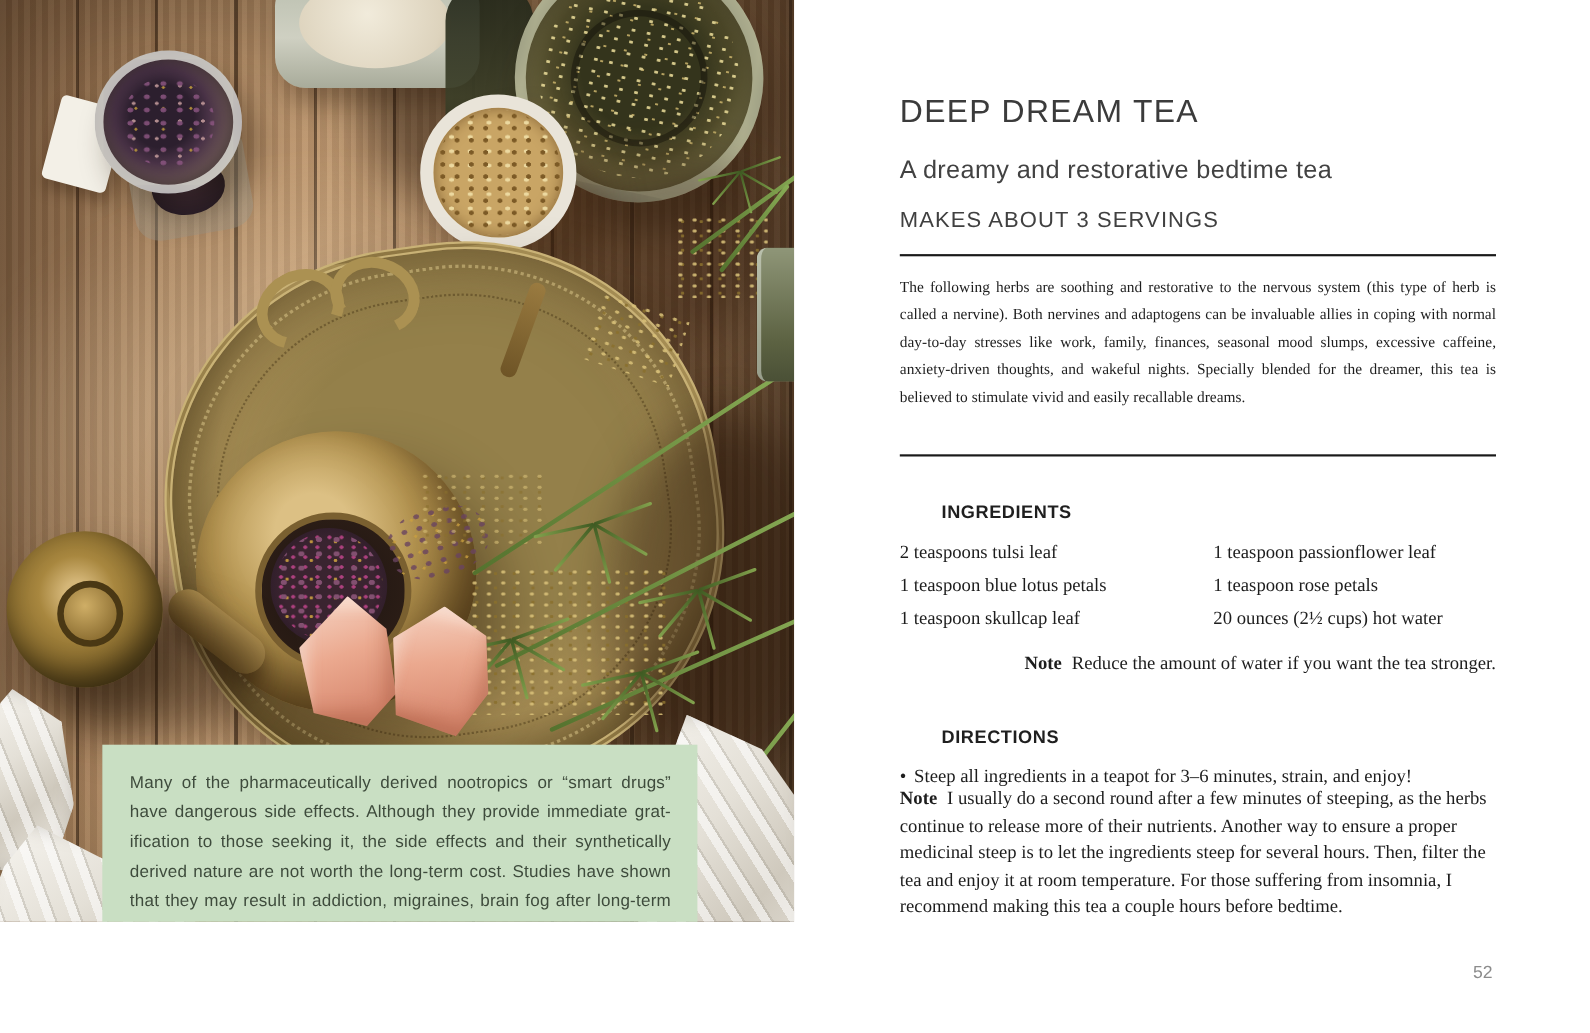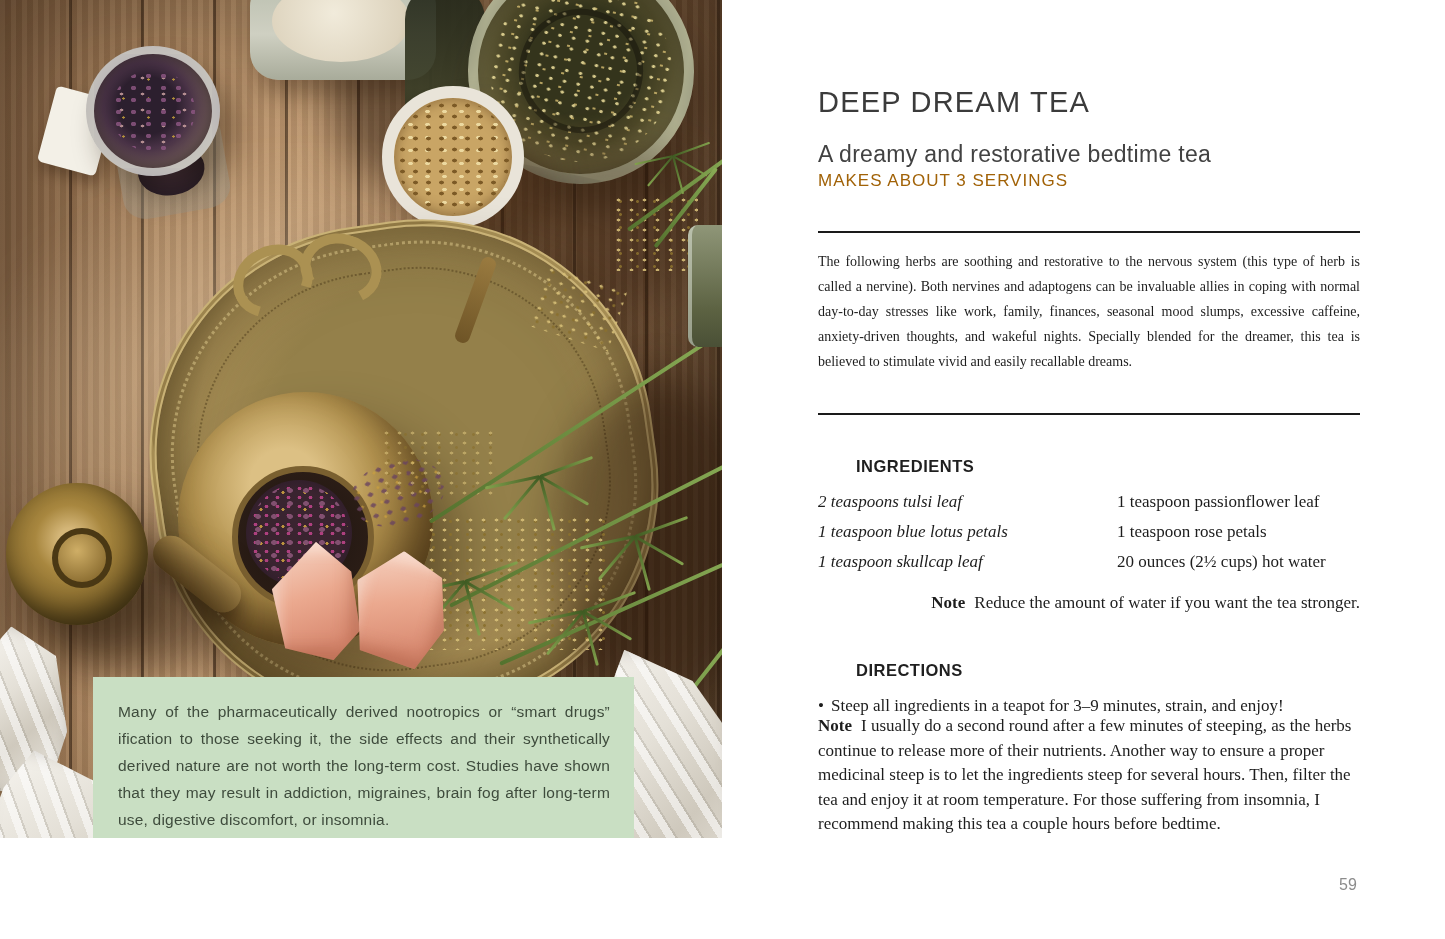--- a/index.html
+++ b/index.html
@@ -159,30 +159,30 @@
     padding:21px 24px 0 25px;background:#c9dfc3;}
   .callout .cline{font-size:15.5px;line-height:27px;letter-spacing:.2px;color:#3e4b3c;
     font-family:"Liberation Sans",sans-serif;text-align:justify;}
   .callout .cline:not(:last-child){text-align-last:justify;}
 
   
   .recipe{position:absolute;left:722px;top:0;width:723px;height:939px;background:#ffffff;color:#1e1e1e;padding-left:20px;}
   .rx{position:absolute;left:96px;width:542px;}
   .title{top:86px;font-size:29px;letter-spacing:1.2px;font-weight:500;color:#3b3b3b;}
   .subtitle{top:141px;font-size:23px;font-weight:300;letter-spacing:.3px;color:#424242;}
-  .yield{top:171px;font-size:17px;letter-spacing:1px;color:#a16207;}
+  .yield{top:189px;font-size:20px;letter-spacing:1px;color:#404040;}
   .rule{height:2px;background:#1a1a1a;}
   .rule.r1{top:231px;}
   .rule.r2{top:413px;}
   .serif{font-family:"Liberation Serif",serif;}
   .intro{top:249px;font-size:14px;line-height:25.1px;text-align:justify;color:#1d1d1d;}
   .h-section{font-size:16.5px;font-weight:bold;letter-spacing:.5px;color:#1f1f1f;margin-left:38px;}
   .ingh{top:457px;}
   .ingcol{top:487px;font-size:17px;line-height:30px;color:#1d1d1d;}
-  .ingcol.c1{left:96px;width:280px;font-style:italic;}
+  .ingcol.c1{left:96px;width:280px;}
   .ingcol.c2{left:381px;width:262px;}
   .noteline{top:593px;font-size:17px;color:#1d1d1d;text-align:right;}
   .notelabel{font-weight:bold;margin-right:9px;}
   .dirh{top:661px;}
   .steps{top:694px;font-size:17px;color:#1d1d1d;}
   .steps .step{line-height:24px;}
   .steps .step::before{content:"\2022";margin-right:7px;}
   .dirnote{top:714px;font-size:17px;line-height:24.6px;color:#1d1d1d;}
   .pagenum{position:absolute;left:617px;top:876px;font-size:16px;color:#8c8c8c;}
 </style>
@@ -288,20 +288,21 @@
   <div class="abs cloth"></div>
   <div class="abs paper"></div>
   <div class="abs pink p3"></div>
   <div class="abs spoonbowl"></div>
   <div class="abs spoonhandle"></div>
   <div class="abs edgejar"></div>
 
   <div class="abs callout">
 
   <div class="cline">Many of the pharmaceutically derived nootropics or “smart drugs”</div>
+      <div class="cline">have dangerous side effects. Although they provide immediate grat-</div>
       <div class="cline">ification to those seeking it, the side effects and their synthetically</div>
       <div class="cline">derived nature are not worth the long-term cost. Studies have shown</div>
       <div class="cline">that they may result in addiction, migraines, brain fog after long-term</div>
       <div class="cline">use, digestive discomfort, or insomnia.</div>
     </div>
 </div>
 
 <div class="recipe">
   <div class="rx title">DEEP DREAM TEA</div>
   <div class="rx subtitle">A dreamy and restorative bedtime tea</div>
@@ -310,33 +311,33 @@
   <div class="rx serif intro">The following herbs are soothing and restorative to the nervous system (this type of herb is called a nervine). Both nervines and adaptogens can be invaluable allies in coping with normal day-to-day stresses like work, family, finances, seasonal mood slumps, excessive caffeine, anxiety-driven thoughts, and wakeful nights. Specially blended for the dreamer, this tea is believed to stimulate vivid and easily recallable dreams.</div>
   <div class="rx rule r2"></div>
 
   <div class="rx h-section ingh">INGREDIENTS</div>
   <div class="ingcol c1 serif" style="position:absolute;">
 
   <div class="ingrow">2 teaspoons tulsi leaf</div>
       <div class="ingrow">1 teaspoon blue lotus petals</div>
       <div class="ingrow">1 teaspoon skullcap leaf</div>
     </div>
-  <div class="ingcol c2 serif" style="position:absolute;margin-left:14px;">
+  <div class="ingcol c2 serif" style="position:absolute;">
 
   <div class="ingrow">1 teaspoon passionflower leaf</div>
       <div class="ingrow">1 teaspoon rose petals</div>
       <div class="ingrow">20 ounces (2½ cups) hot water</div>
     </div>
   <div class="rx serif noteline">
     <span class="notelabel">Note</span><span>Reduce the amount of water if you want the tea stronger.</span>
   </div>
 
   <div class="rx h-section dirh">DIRECTIONS</div>
   <div class="rx serif steps">
 
-  <div class="step">Steep all ingredients in a teapot for 3–9 minutes, strain, and enjoy!</div>
+  <div class="step">Steep all ingredients in a teapot for 3–6 minutes, strain, and enjoy!</div>
     </div>
   <div class="rx serif dirnote">
     <span class="notelabel">Note</span><span>I usually do a second round after a few minutes of steeping, as the herbs continue to release more of their nutrients. Another way to ensure a proper medicinal steep is to let the ingredients steep for several hours. Then, filter the tea and enjoy it at room temperature. For those suffering from insomnia, I recommend making this tea a couple hours before bedtime.</span>
   </div>
 
-  <div class="pagenum">59</div>
+  <div class="pagenum">52</div>
 </div>
 
 </body></html>

